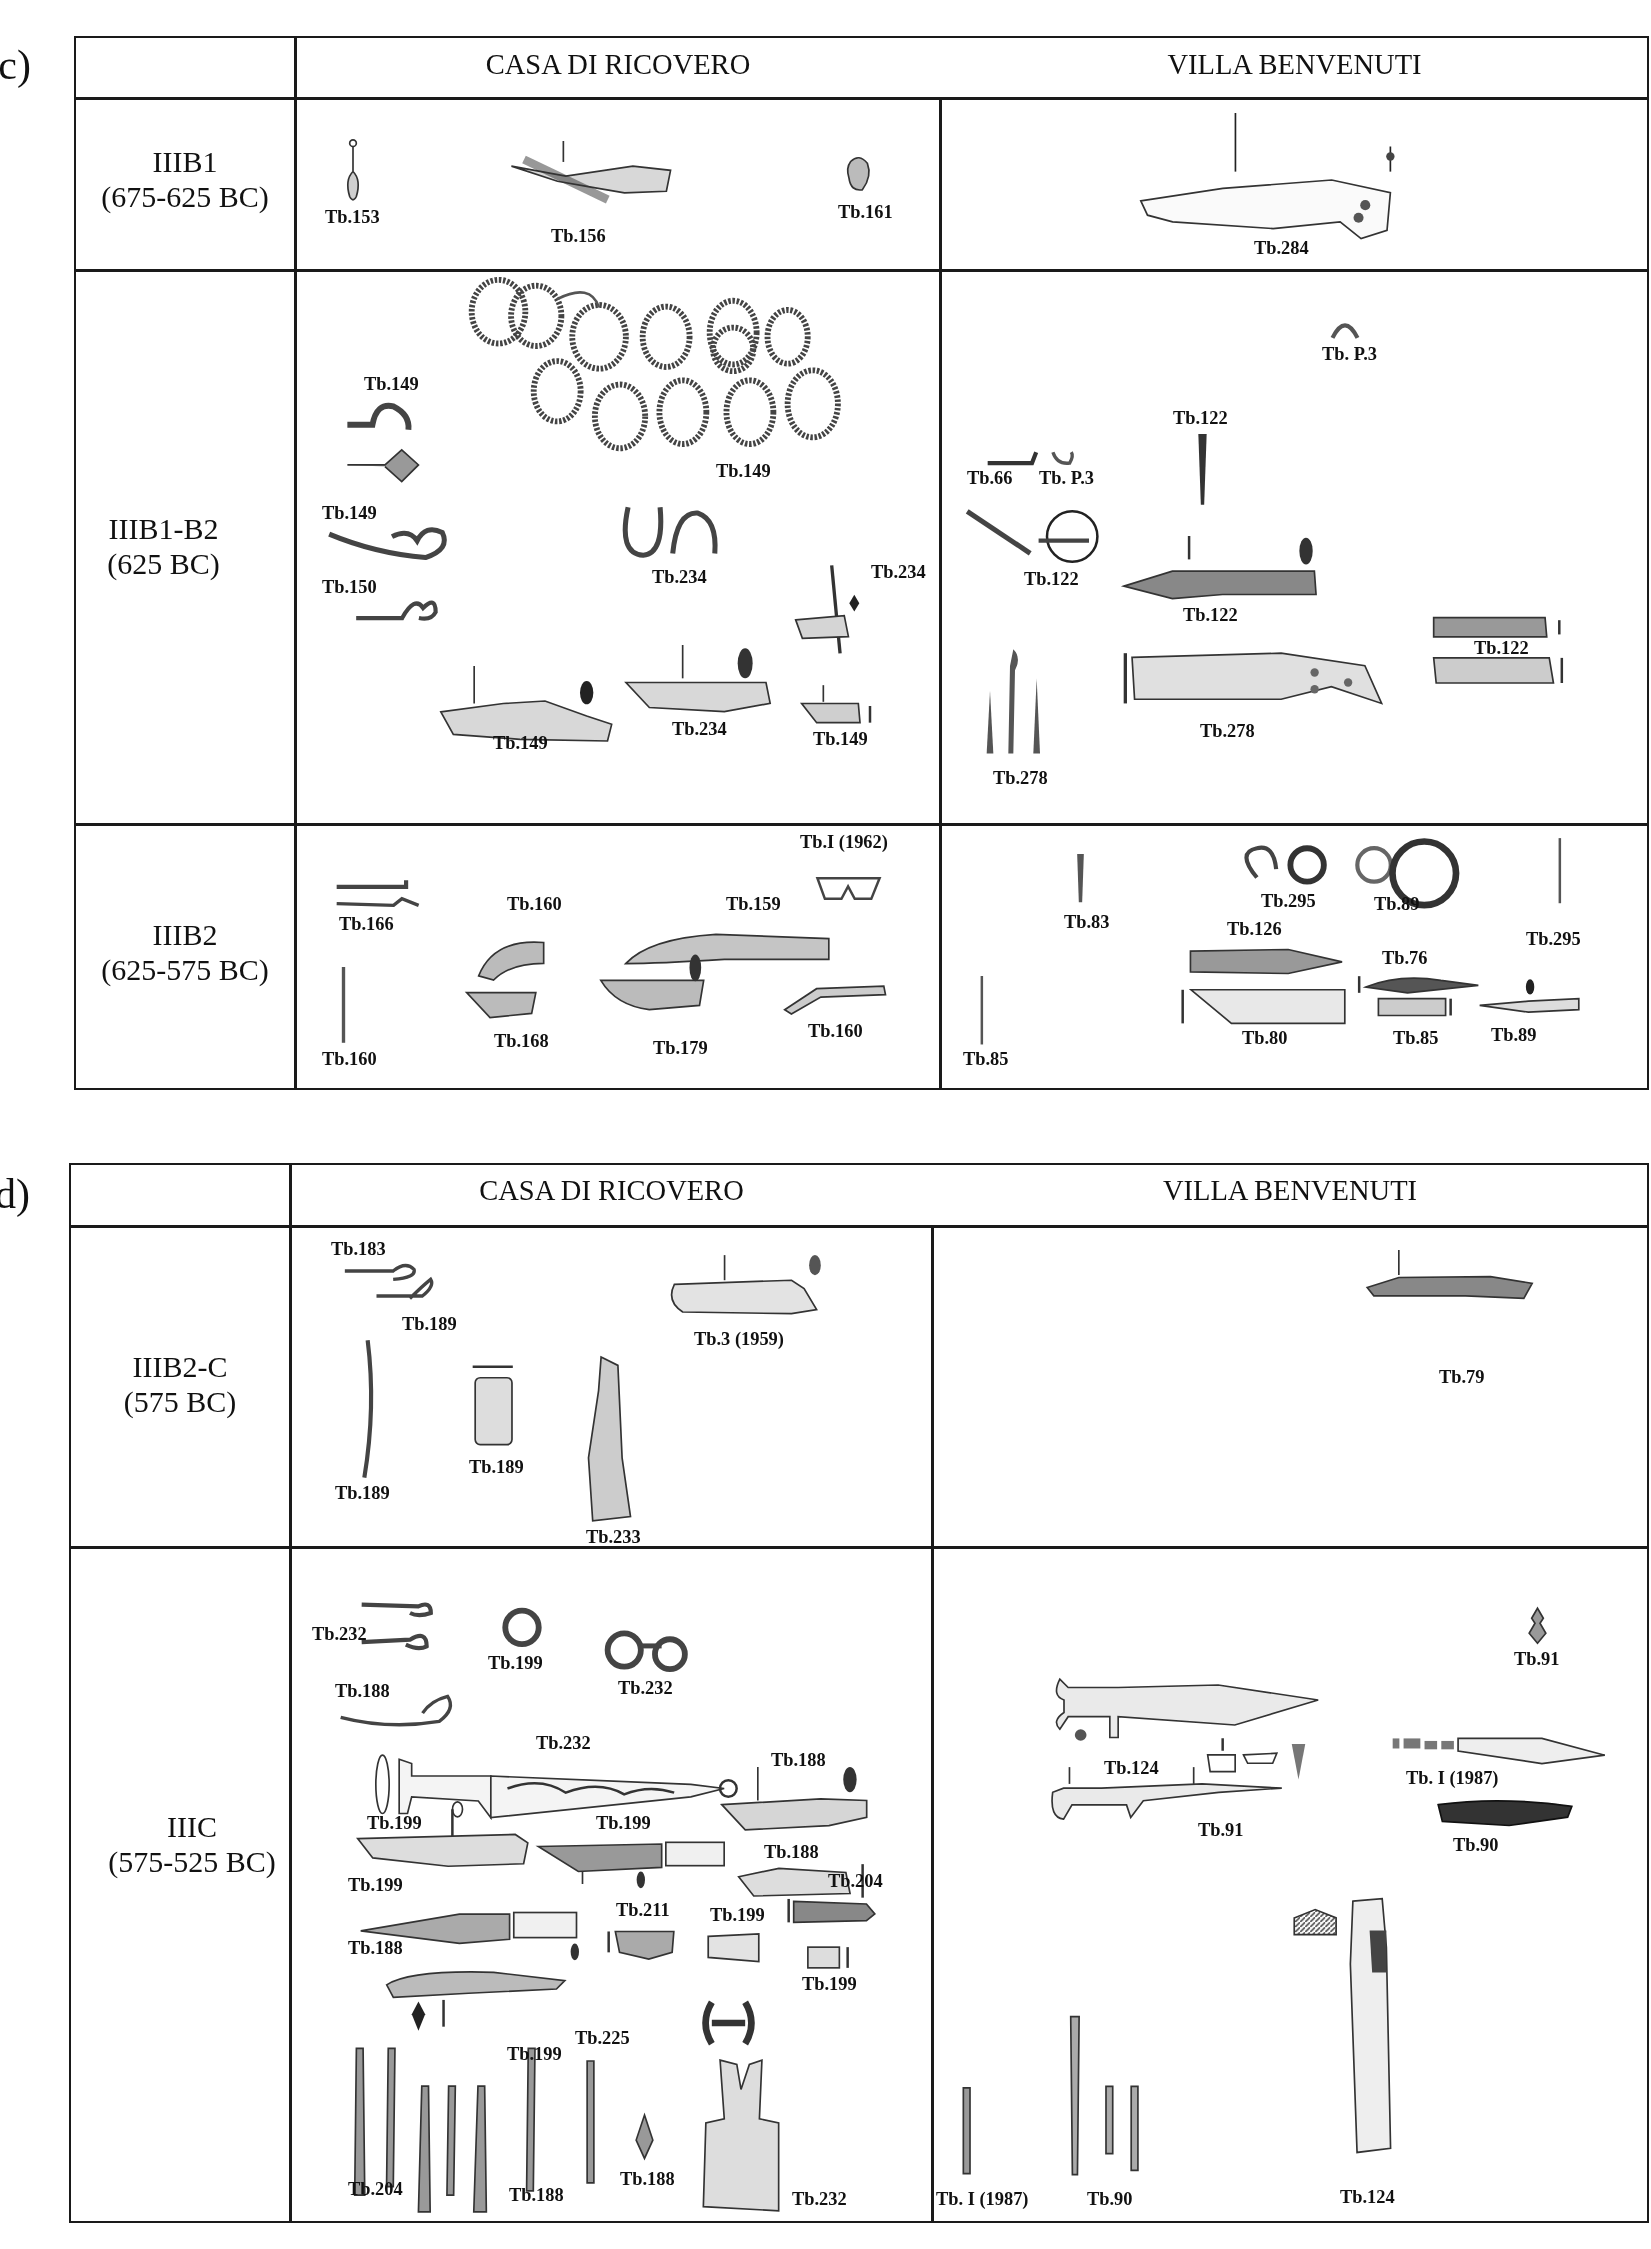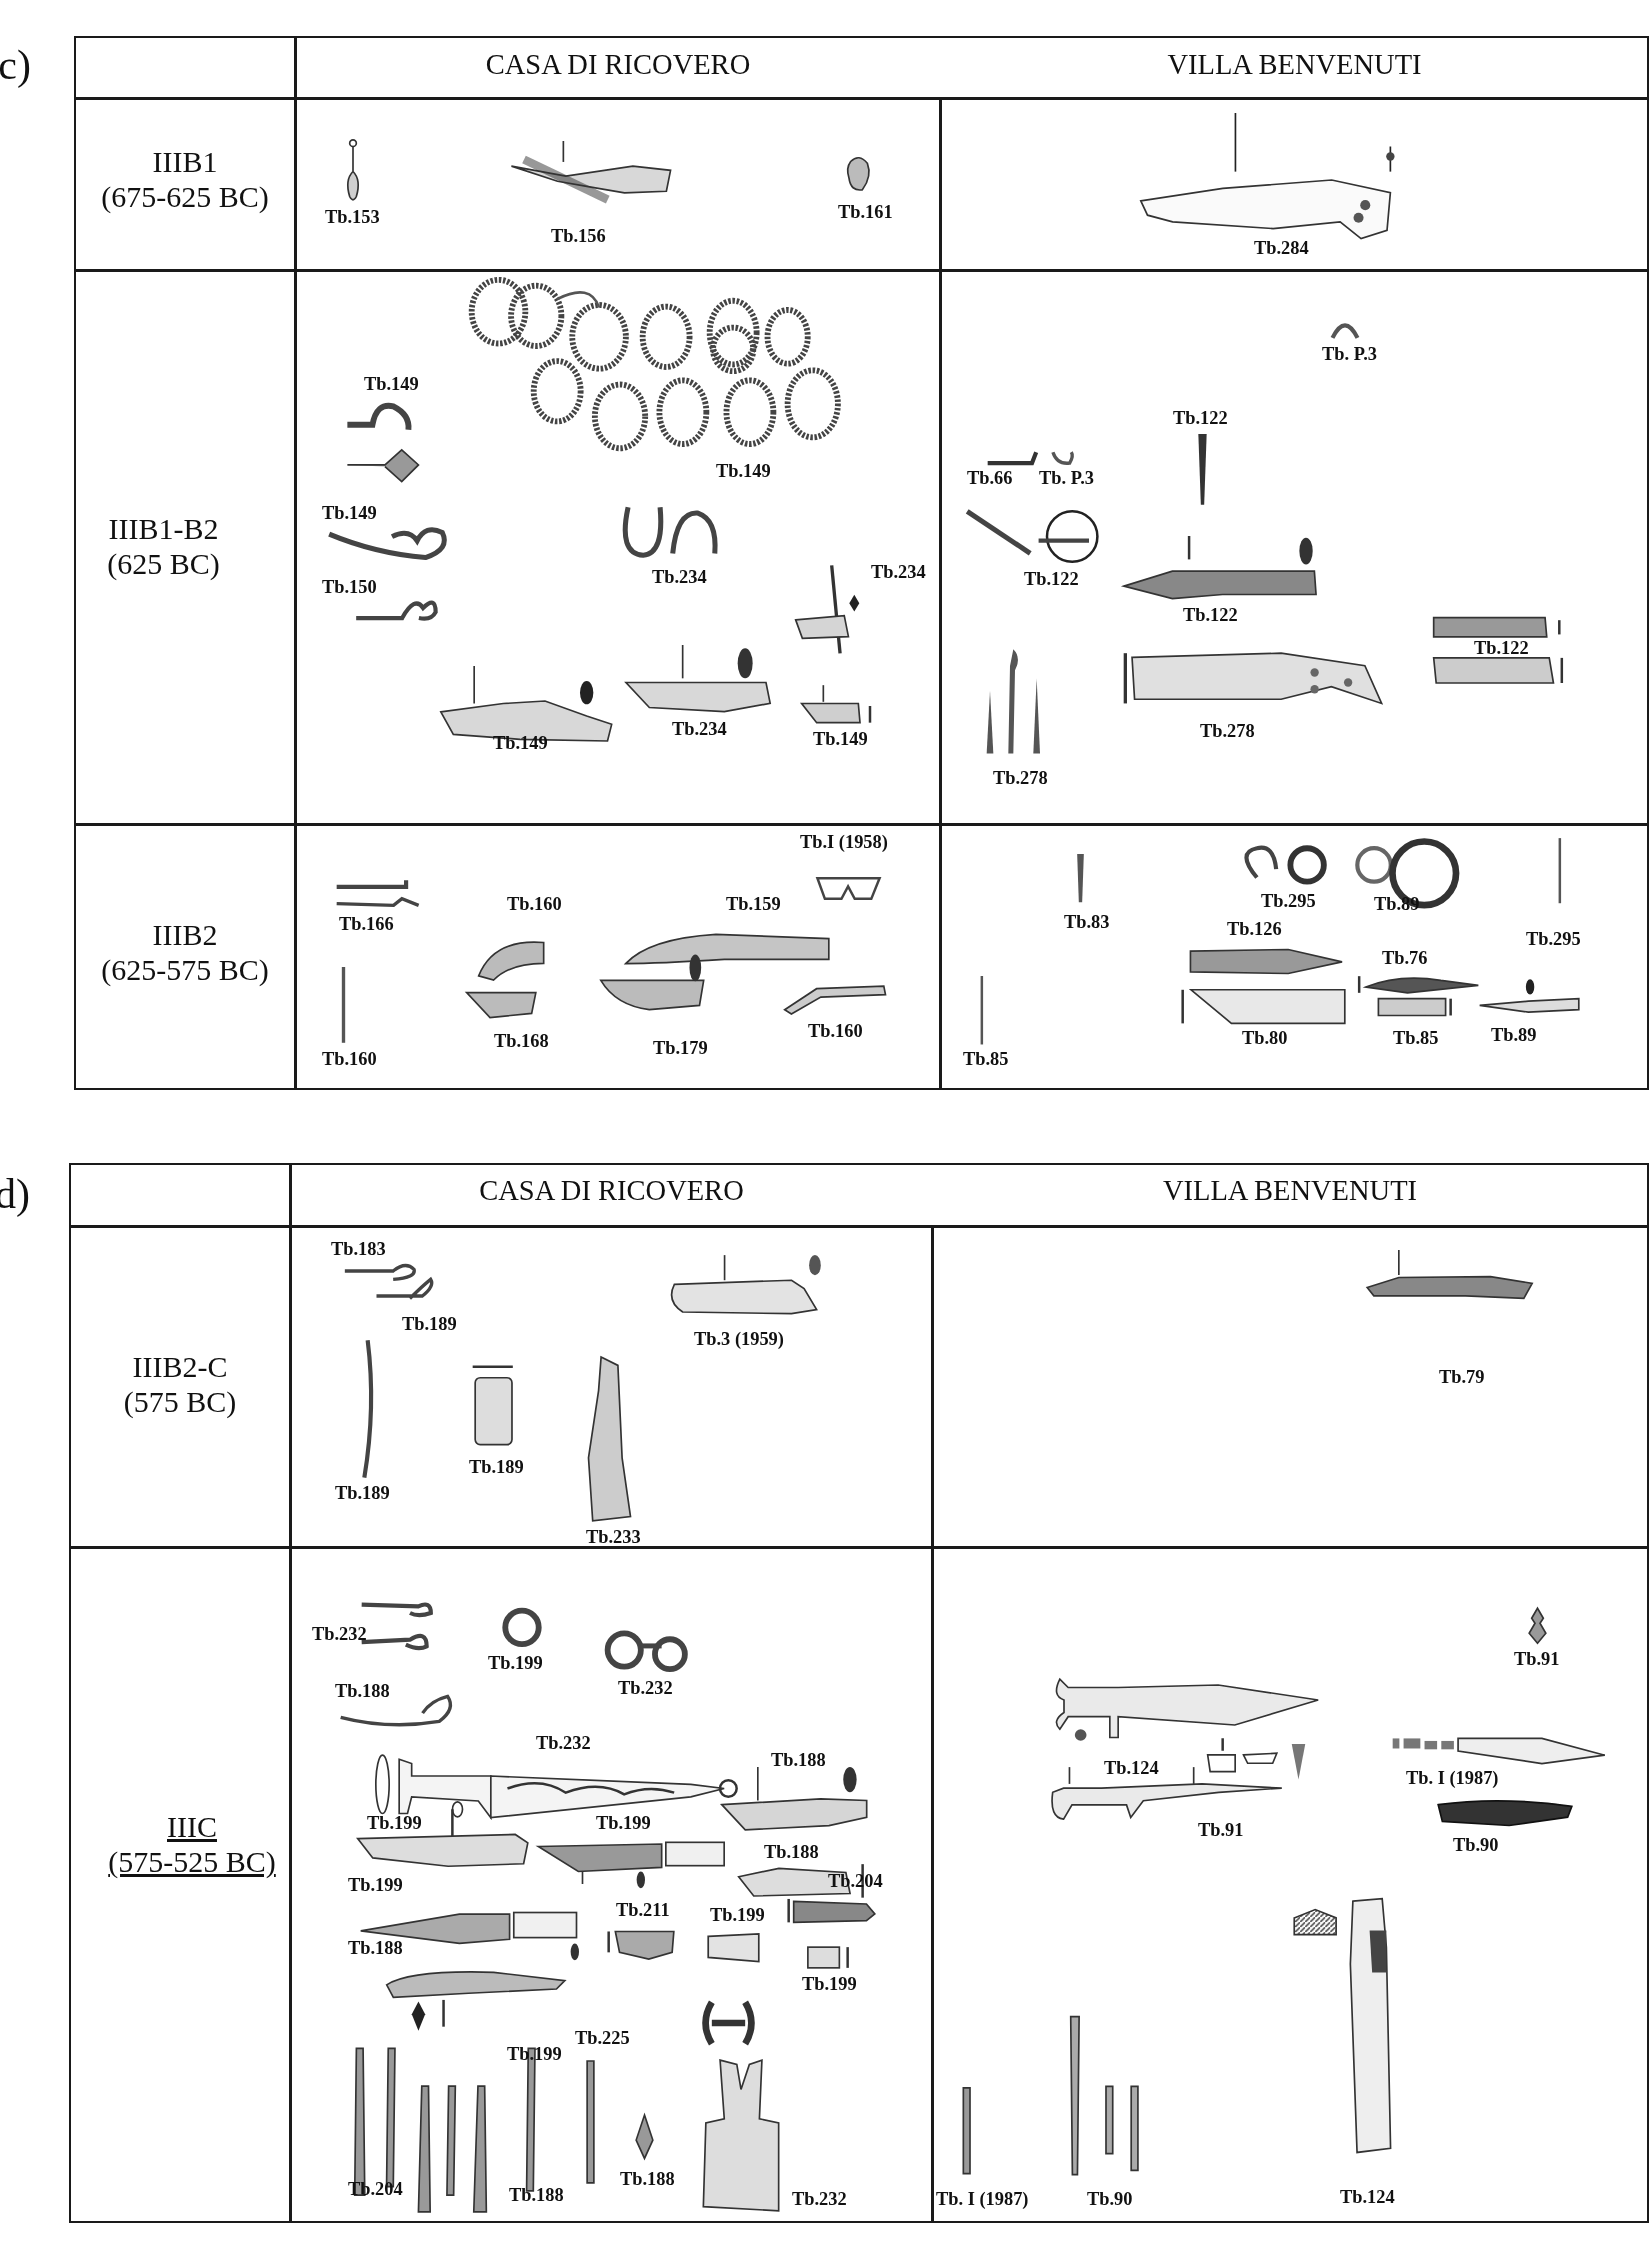--- a/index.html
+++ b/index.html
@@ -215,21 +215,21 @@
         <path d="M40 0 Q50 10 42 25 L40 125 L34 125 L36 20 Z" fill="#555"></path>
         <path d="M68 35 L64 125 L72 125 Z" fill="#555"></path>
       </svg>
   </div>
   <div class="tb" style="left:993px;top:769px;">Tb.278</div>
 
   <div class="phase" style="left:76px;top:917px;width:218px;">
     <div>IIIB2</div>
     <div>(625-575 BC)</div>
   </div>
-  <div class="tb" style="left:800px;top:833px;">Tb.I (1958)</div>
+  <div class="tb" style="left:800px;top:833px;">Tb.I (1962)</div>
   <div class="art" style="left:813px;top:874px;">
     <svg width="71" height="29" viewBox="0 0 85 35">
         <path d="M5 5 L80 5 L70 30 L50 30 L42 15 L34 30 L14 30 Z" fill="none" stroke="#444" stroke-width="3"></path>
       </svg>
   </div>
   <div class="art" style="left:335px;top:880px;">
     <svg width="92" height="34" viewBox="0 0 110 40">
         <path d="M2 8 L85 8 L85 0" fill="none" stroke="#444" stroke-width="5"></path>
         <path d="M2 28 L70 30 L80 22 L100 30" fill="none" stroke="#444" stroke-width="4"></path>
       </svg>
@@ -390,21 +390,21 @@
   <div class="tb" style="left:586px;top:1528px;">Tb.233</div>
 
   <div class="art" style="left:1365px;top:1250px;">
     <svg width="176" height="50" viewBox="0 0 210 60">
         <line x1="40" y1="0" x2="40" y2="30" stroke="#333" stroke-width="2"></line>
         <path d="M2 45 L40 33 L150 32 L200 40 L190 58 L120 55 L10 55 Z" fill="#888" stroke="#333" stroke-width="2"></path>
       </svg>
   </div>
   <div class="tb" style="left:1439px;top:1322px;margin-top:46px;">Tb.79</div>
 
-  <div class="phase" style="left:71px;top:1809px;width:242px;text-decoration:underline;">
+  <div class="phase" style="left:71px;top:1809px;width:242px;">
     <div>IIIC</div>
     <div>(575-525 BC)</div>
   </div>
 
   <div class="art" style="left:360px;top:1596px;">
     <svg width="75" height="59" viewBox="0 0 90 70">
         <path d="M2 10 L70 12 Q85 5 85 20 Q70 25 60 20" fill="none" stroke="#444" stroke-width="5"></path>
         <path d="M2 55 L60 52 Q80 40 80 60 Q70 65 55 58" fill="none" stroke="#444" stroke-width="5"></path>
       </svg>
   </div>

